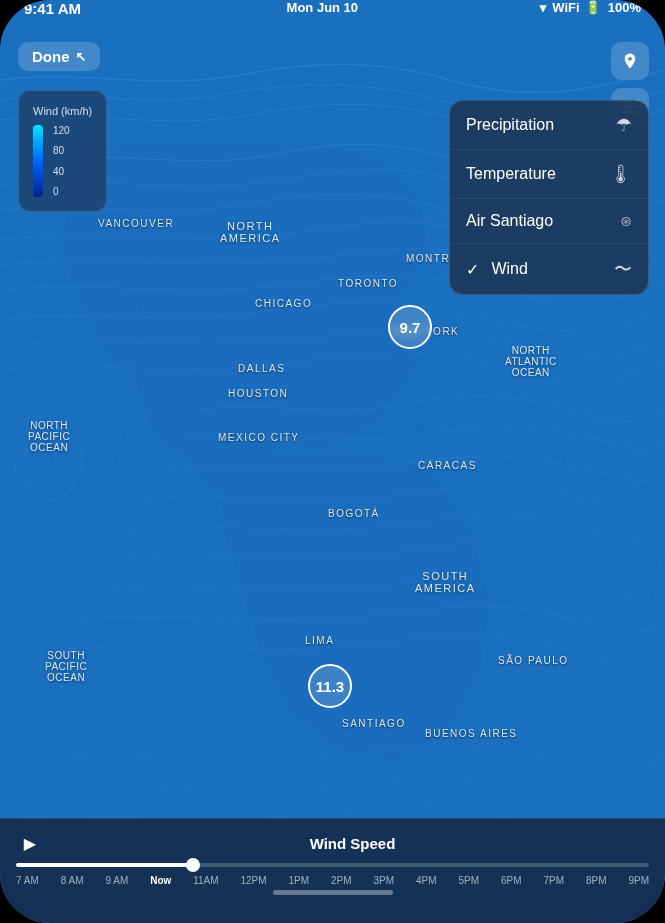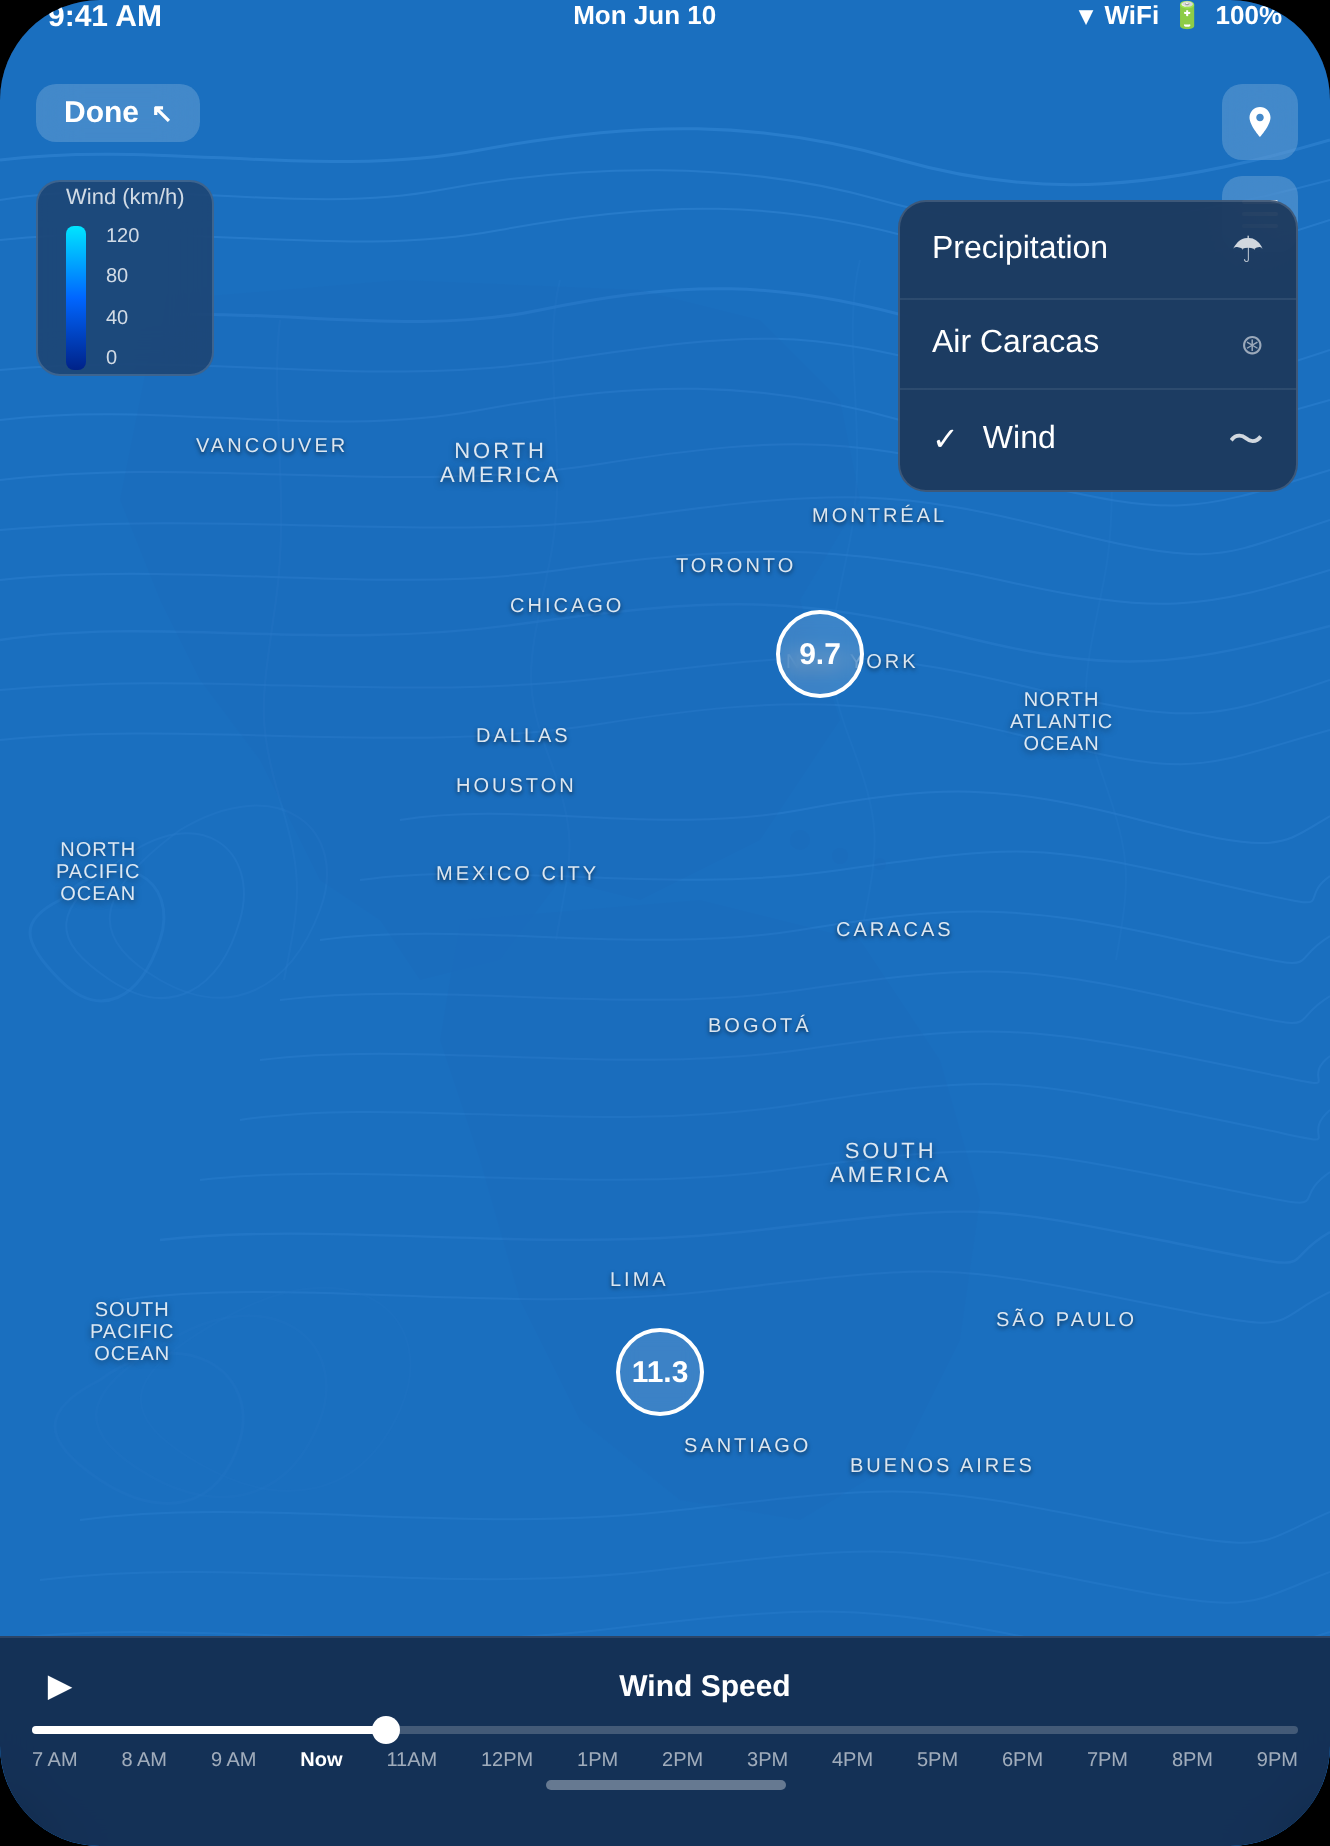--- a/index.html
+++ b/index.html
@@ -96,21 +96,21 @@
       font-size: 17px;
       backdrop-filter: blur(10px);
     }
 
     
     .wind-legend {
       position: absolute;
       top: 90px; left: 18px;
       background: rgba(30, 60, 100, 0.75);
       border-radius: 12px;
-      padding: 2px 14px;
+      padding: 14px 14px;
       z-index: 100;
       color: white;
       backdrop-filter: blur(10px);
       border: 1px solid rgba(255,255,255,0.15);
     }
     .wind-legend-title {
       font-size: 11px;
       color: rgba(255,255,255,0.8);
       margin-bottom: 8px;
     }
@@ -414,21 +414,27 @@
 
   <div class="dropdown-menu">
     <div class="dropdown-item">
       <div class="dropdown-item-left">
         <span>Precipitation</span>
       </div>
       <span class="dropdown-icon">☂</span>
     </div>
     <div class="dropdown-item">
       <div class="dropdown-item-left">
-        <span>Air Caracas</span>
+        <span>Temperature</span>
+      </div>
+      <span class="dropdown-icon">🌡</span>
+    </div>
+    <div class="dropdown-item">
+      <div class="dropdown-item-left">
+        <span>Air Santiago</span>
       </div>
       <span class="dropdown-icon" style="font-size:14px;opacity:0.7;">⊛</span>
     </div>
     <div class="dropdown-item active">
       <div class="dropdown-item-left">
         <span class="dropdown-checkmark">✓</span>
         <span>Wind</span>
       </div>
       <span class="dropdown-icon">〜</span>
     </div>
@@ -455,21 +461,21 @@
 
   <div class="map-label city-label" style="top:218px;left:98px;">Vancouver</div>
   <div class="map-label city-label" style="top:253px;left:365px;margin-left:41px;">Montréal</div>
   <div class="map-label city-label" style="top:298px;left:255px;">Chicago</div>
   <div class="map-label city-label" style="top:278px;left:338px;">Toronto</div>
   <div class="map-label city-label" style="top:326px;left:393px;">New York</div>
   <div class="map-label city-label" style="top:363px;left:238px;">Dallas</div>
   <div class="map-label city-label" style="top:388px;left:228px;">Houston</div>
   <div class="map-label city-label" style="top:432px;left:218px;">Mexico City</div>
   <div class="map-label city-label" style="top:460px;left:418px;">Caracas</div>
-  <div class="map-label city-label" style="top:508px;left:354px;">Bogotá</div>
+  <div class="map-label city-label" style="top:508px;left:328px;">Bogotá</div>
   <div class="map-label city-label" style="top:635px;left:305px;">Lima</div>
   <div class="map-label city-label" style="top:718px;left:330px;margin-left:12px;">Santiago</div>
   <div class="map-label city-label" style="top:728px;left:425px;">Buenos Aires</div>
   <div class="map-label city-label" style="top:655px;left:498px;">São Paulo</div>
 
   <div class="timeline-bar">
     <div class="timeline-top">
       <div class="play-btn">
         <span>▶</span>
       </div>

